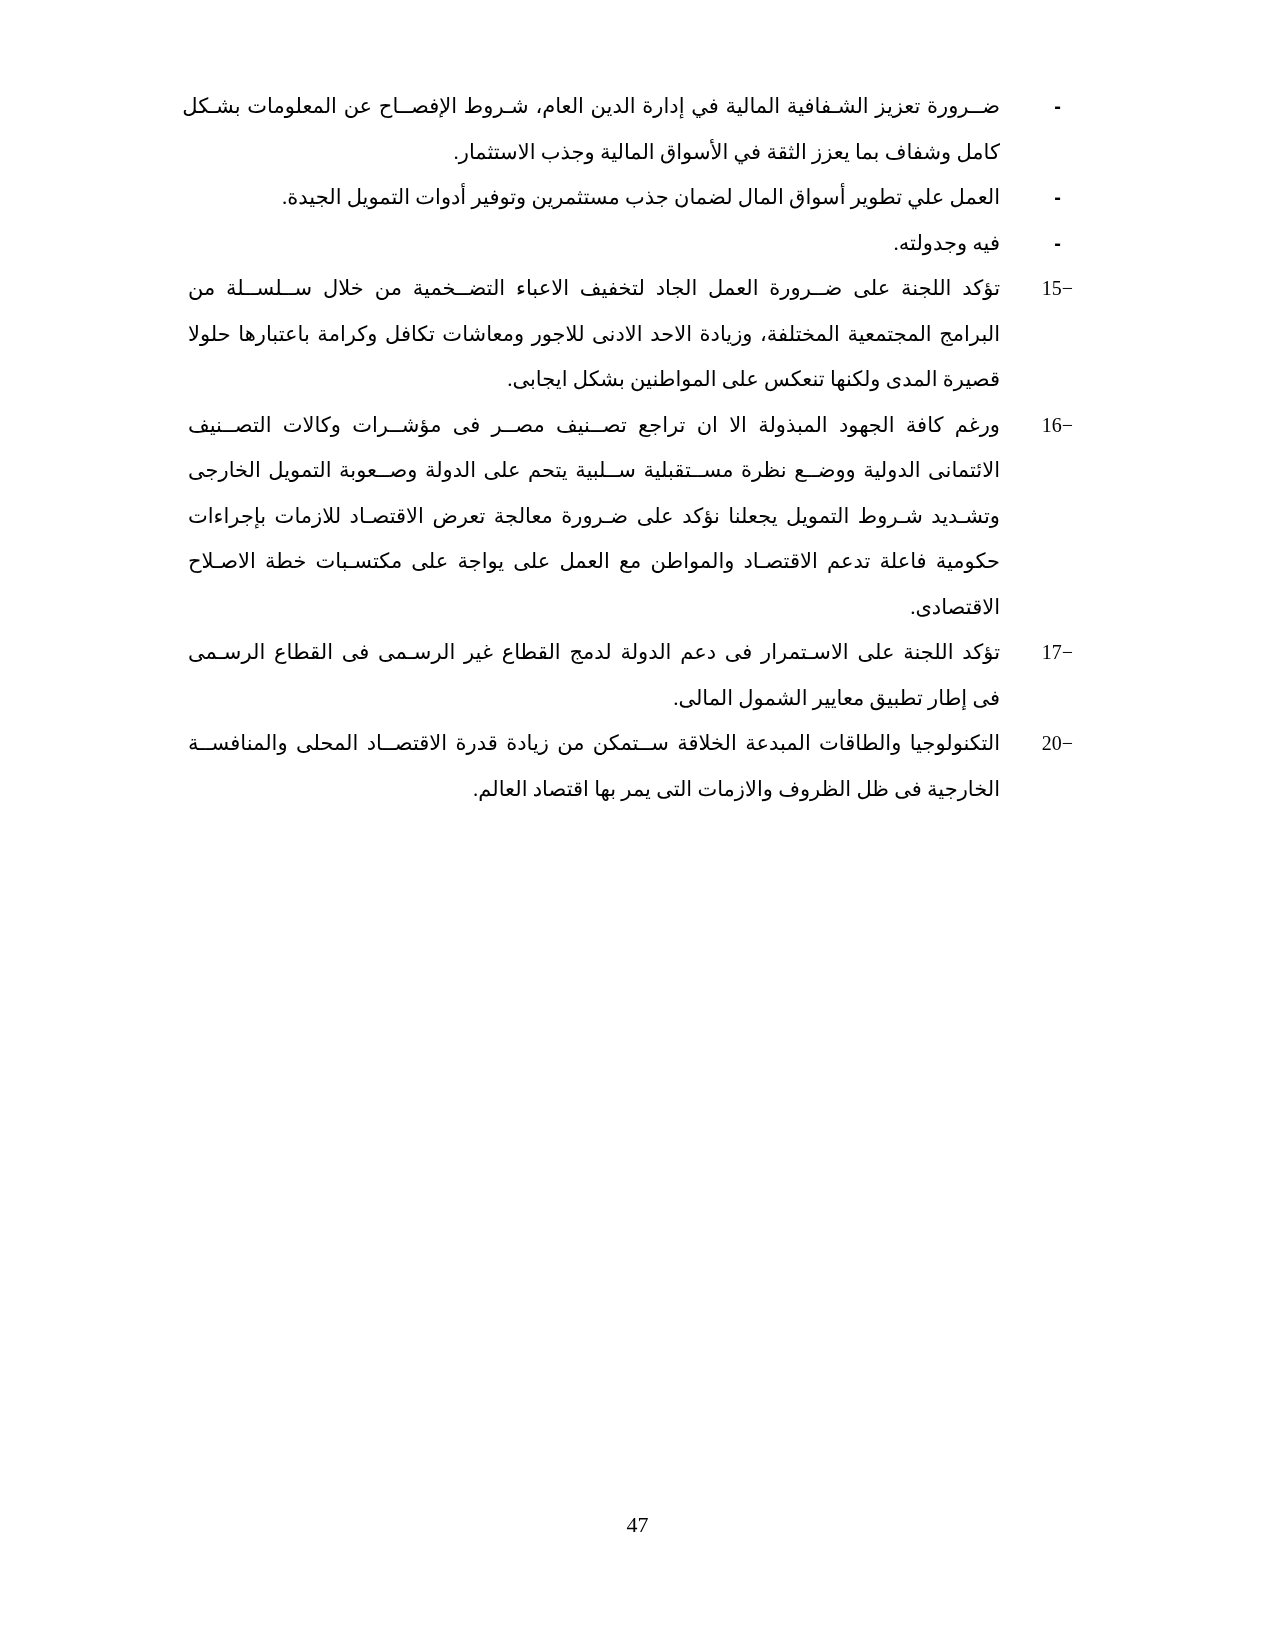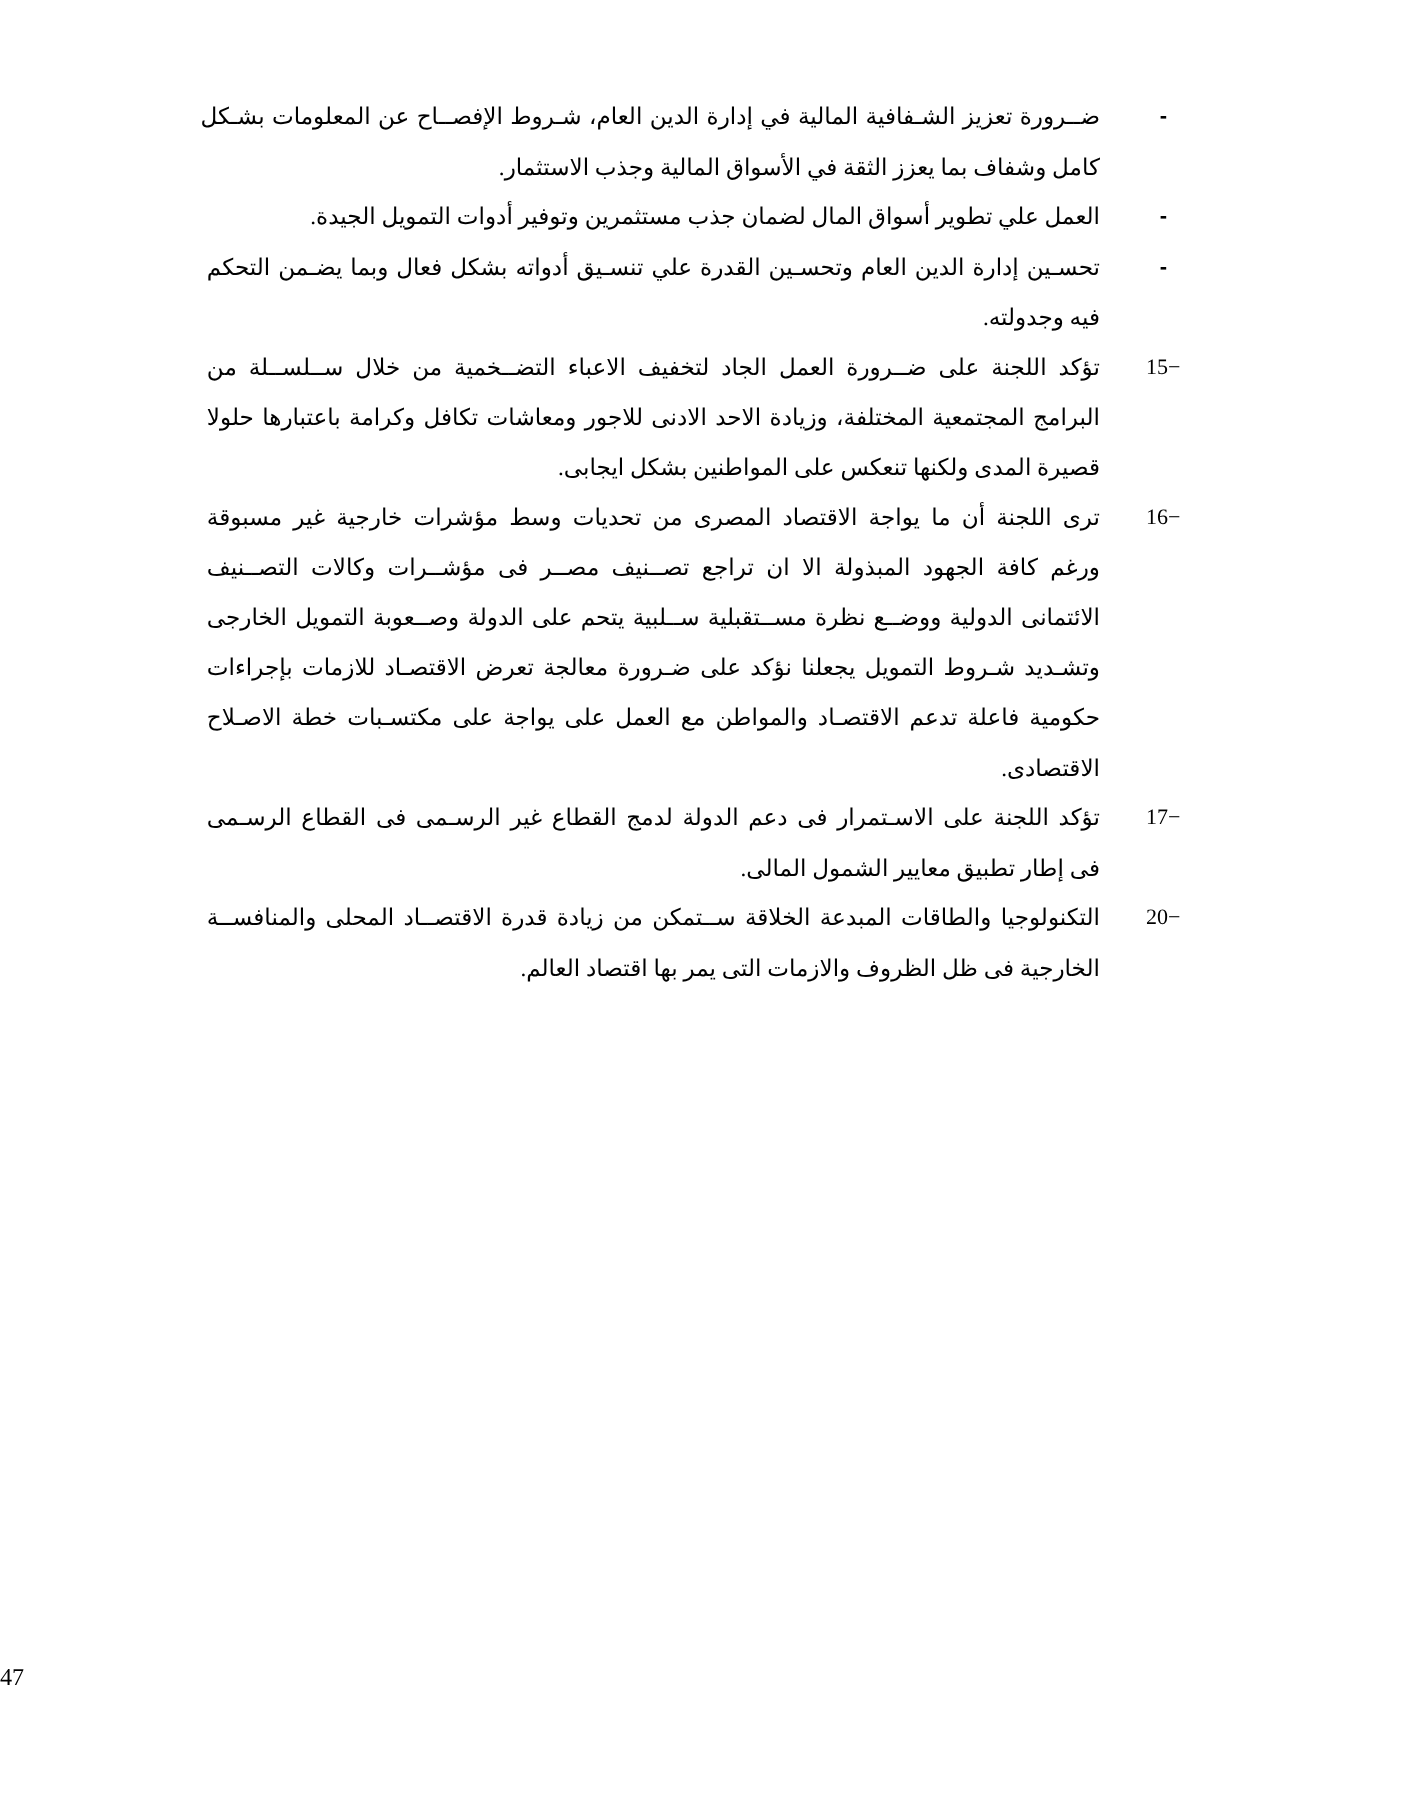--- a/index.html
+++ b/index.html
@@ -54,20 +54,21 @@
       right: 12px;
       font-family: "Liberation Sans", sans-serif;
       font-weight: bold;
       font-size: 20px;
     }
     .page-number {
       position: absolute;
       left: 0;
       width: 1275px;
       top: 1512px;
+      text-align: center;
       font-family: "Liberation Serif", "DejaVu Serif", serif;
       font-size: 22px;
     }
   </style>
 </head>
 <body>
 
 <div class="page">
   <div class="content">
 
@@ -77,34 +78,32 @@
       <span class="line last">كامل وشفاف بما يعزز الثقة في الأسواق المالية وجذب الاستثمار.</span>
     </div>
 
     <div class="item bullet-item">
       <span class="marker">-</span>
       <span class="line last">العمل علي تطوير أسواق المال لضمان جذب مستثمرين وتوفير أدوات التمويل الجيدة.</span>
     </div>
 
     <div class="item bullet-item">
       <span class="marker">-</span>
-      <span class="line">تحسـين إدارة الدين العام وتحسـين القدرة علي تنسـيق أدواته بشكل فعال وبما يضـمن التحكم</span>
       <span class="line last">فيه وجدولته.</span>
     </div>
 
     <div class="item num-item">
       <span class="marker">15−</span>
       <span class="line">تؤكد اللجنة على ضــرورة العمل الجاد لتخفيف الاعباء التضــخمية من خلال ســلســلة من</span>
       <span class="line">البرامج المجتمعية المختلفة، وزيادة الاحد الادنى للاجور ومعاشات تكافل وكرامة باعتبارها حلولا</span>
       <span class="line last">قصيرة المدى ولكنها تنعكس على المواطنين بشكل ايجابى.</span>
     </div>
 
     <div class="item num-item">
       <span class="marker">16−</span>
-      <span class="line">ترى اللجنة أن ما يواجة الاقتصاد المصرى من تحديات وسط مؤشرات خارجية غير مسبوقة</span>
       <span class="line">ورغم كافة الجهود المبذولة الا ان تراجع تصــنيف مصــر فى مؤشــرات وكالات التصــنيف</span>
       <span class="line">الائتمانى الدولية ووضــع نظرة مســتقبلية ســلبية يتحم على الدولة وصــعوبة التمويل الخارجى</span>
       <span class="line">وتشـديد شـروط التمويل يجعلنا نؤكد على ضـرورة معالجة تعرض الاقتصـاد للازمات بإجراءات</span>
       <span class="line">حكومية فاعلة تدعم الاقتصـاد والمواطن مع العمل على يواجة على مكتسـبات خطة الاصـلاح</span>
       <span class="line last">الاقتصادى.</span>
     </div>
 
     <div class="item num-item">
       <span class="marker">17−</span>
       <span class="line">تؤكد اللجنة على الاسـتمرار فى دعم الدولة لدمج القطاع غير الرسـمى فى القطاع الرسـمى</span>

